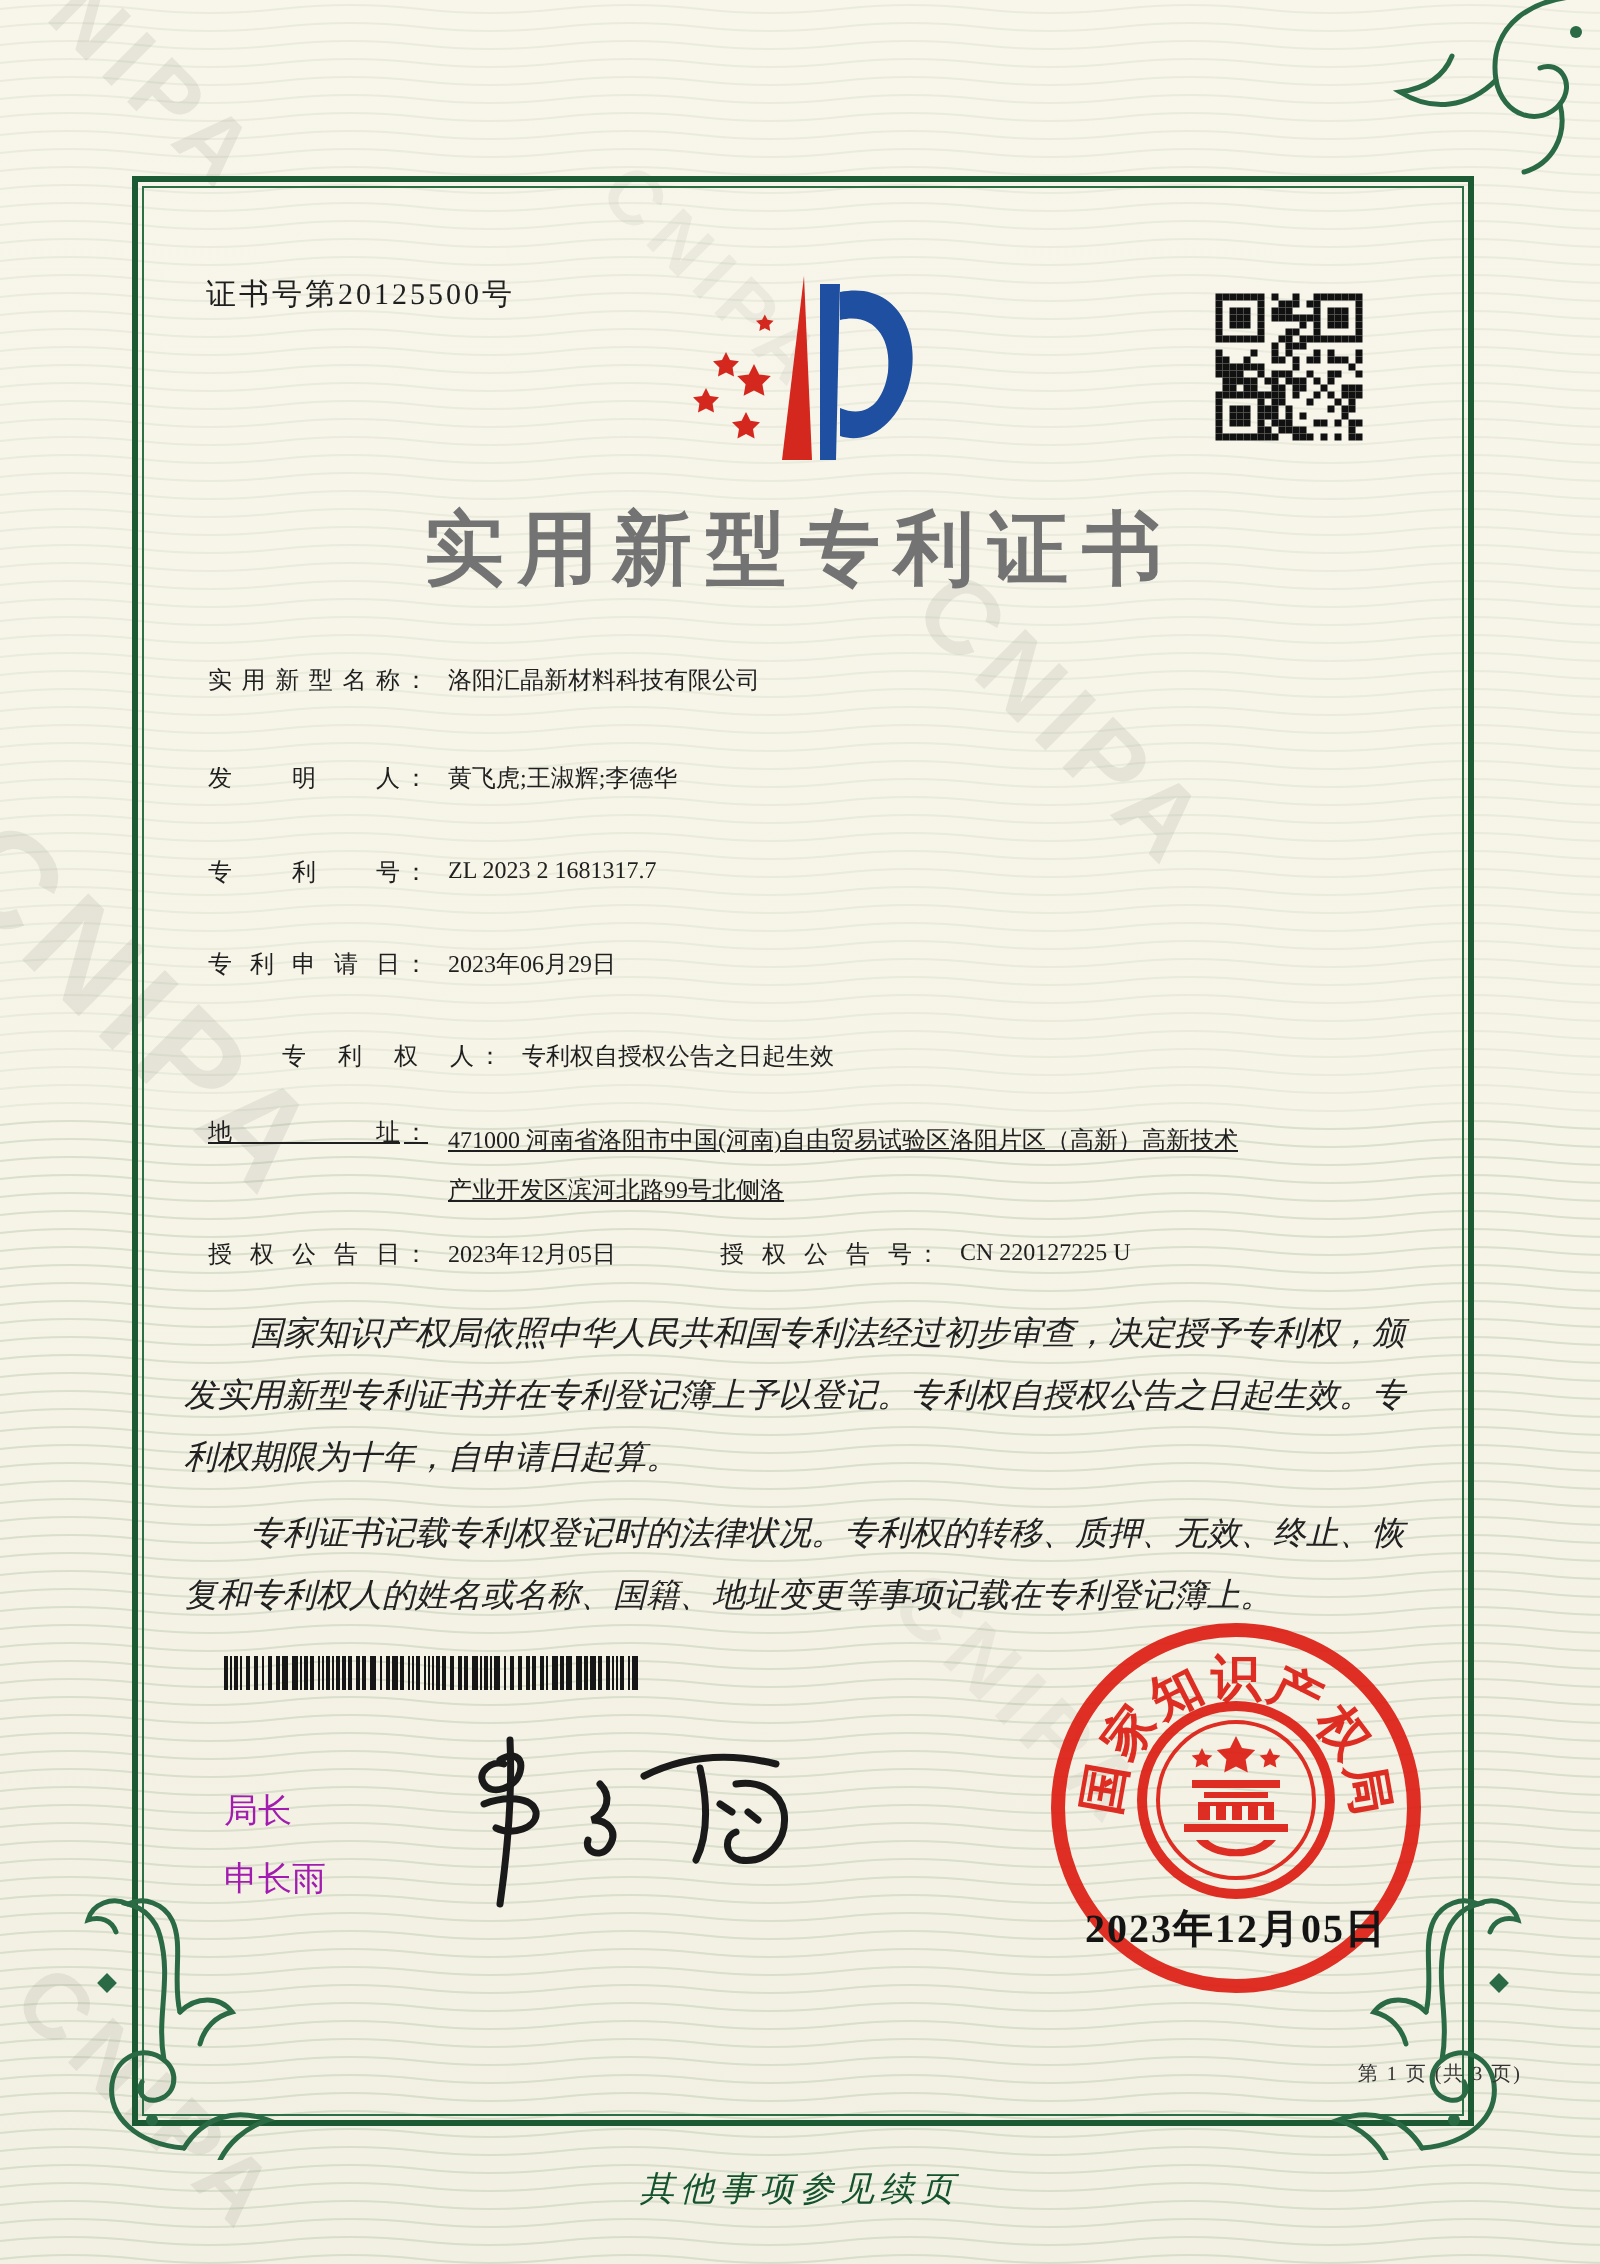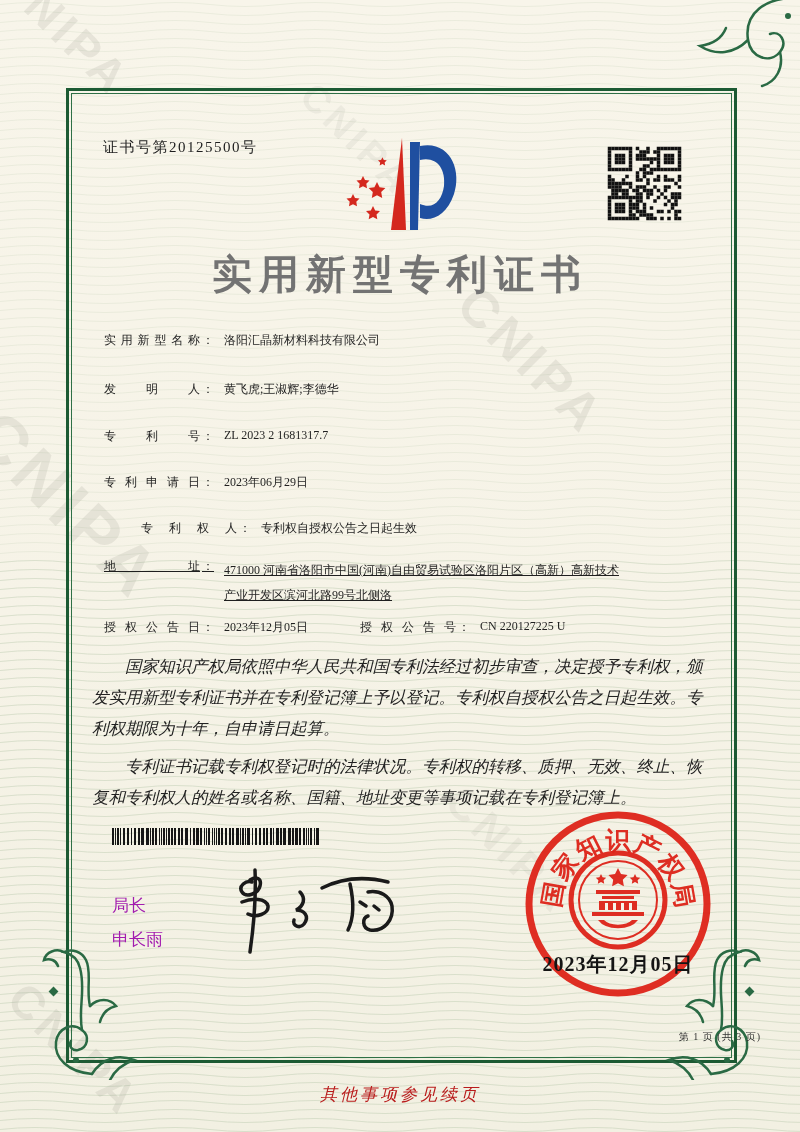--- a/index.html
+++ b/index.html
@@ -32,21 +32,21 @@
       font-style:italic;font-size:16.5px;line-height:31px;color:#222;}
   .paras p{margin:0 0 7px 0;text-indent:2em;}
   .sig-label{position:absolute;left:112px;z-index:3;font-size:17px;
       font-family:"Liberation Sans","DejaVu Sans",sans-serif;color:#a21caf;}
   .seal{position:absolute;left:520px;top:806px;width:196px;height:196px;z-index:4;}
   .seal-date{position:absolute;left:520px;top:951px;width:196px;text-align:center;
       font-size:20px;font-weight:bold;letter-spacing:1px;color:#141414;z-index:5;}
   .pageinfo{position:absolute;left:66px;top:1030px;width:665px;text-align:right;
       font-size:10px;color:#333;z-index:3;letter-spacing:1px;margin-left:30px;}
   .contnote{position:absolute;left:0;top:1083px;width:800px;text-align:center;
-      font-size:17px;font-style:italic;letter-spacing:3px;z-index:3;color:#b91c1c;}
+      font-size:17px;font-style:italic;letter-spacing:3px;z-index:3;color:#14532d;}
   .green-stroke{stroke:#2a6a44;fill:none;stroke-width:2.5;stroke-linecap:round;}
   svg{display:block;}
 </style>
 </head>
 <body>
 
 <svg class="abs" style="left:0;top:0;z-index:0;" width="800" height="1132">
   <defs>
     <pattern id="wav" width="140" height="9" patternUnits="userSpaceOnUse">
       <path d="M0 4.5 Q 35 0.5 70 4.5 T 140 4.5" fill="none" stroke="#b9c9ad" stroke-width="1"></path>

